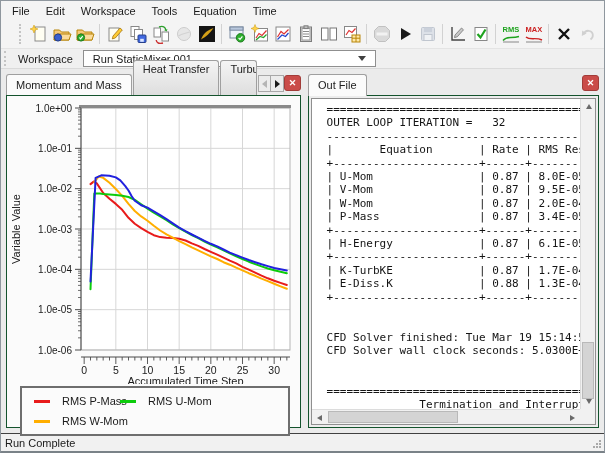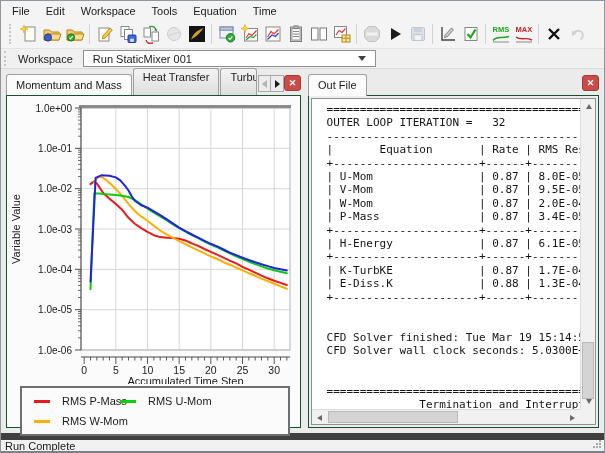--- a/index.html
+++ b/index.html
@@ -10,42 +10,42 @@
     background:#ec4899;
     font-family:"Liberation Sans", sans-serif;
     font-size:11px; color:#1a1a1a;
     display:flex; flex-direction:column;
     position:relative; overflow:hidden;
   }
   
   .menubar { height:19px; background:#f4f4f4; display:flex; align-items:center; padding-left:3px; flex:none; }
   .menu-item { padding:2px 8px; white-space:nowrap; }
   
-  .toolbar { height:28px; background:#f4f4f4; display:flex; align-items:center; padding:1px 6px; flex:none;text-decoration:underline; }
+  .toolbar { height:28px; background:#f4f4f4; display:flex; align-items:center; padding:1px 16px; flex:none;text-decoration:underline; }
   .tb-grip { width:4px; height:20px; border-left:2px dotted #c4c4c4; margin:0 4px 0 2px; flex:none; }
   .tb-sep { width:1px; height:20px; background:#d2d2d2; margin:0 3px; flex:none; }
   .tb-btn { width:23px; height:23px; display:flex; align-items:center; justify-content:center; border-radius:2px; flex:none; }
   .tb-btn.disabled { opacity:.55; }
   .tb-btn svg { display:block; }
   
   .wsrow { height:21px; background:#f0f0f0; border-top:1px solid #e4e4e4; border-bottom:1px solid #dadada;
            display:flex; align-items:center; padding-left:3px; flex:none; }
   .ws-grip { width:4px; height:15px; border-left:2px dotted #c4c4c4; margin-right:6px; }
   .ws-label { padding:0 10px 0 4px; }
   .combo { width:293px; height:17px; background:#ffffff; border:1px solid #8f8f8f;
            display:flex; align-items:center; padding:0 9px; }
   .combo-arrow { margin-left:auto; width:0; height:0; border-left:4px solid transparent;
                  border-right:4px solid transparent; border-top:5px solid #404040; }
   
   .main { flex:1; background:#ebebeb; padding:4px 5px 5px 5px; display:flex; gap:7px; min-height:0; }
   .panel { display:flex; flex-direction:column; min-width:0; }
   .panel-left { width:295px; flex:none; }
   .panel-right { flex:1; }
   .tabbar { display:flex; align-items:flex-end; height:22px; flex:none; position:relative; z-index:2; }
-  .tab { height:27px; line-height:17px; padding:0 9px; white-space:nowrap;
+  .tab { height:35px; line-height:17px; padding:0 9px; white-space:nowrap;
          background:linear-gradient(#f4f4f4,#dedede); border:1px solid #9f9f9f; border-bottom:none;
          border-top-left-radius:3px; border-top-right-radius:3px; margin-right:1px; color:#222; }
   .tab.active { height:22px; line-height:20px; background:#fbfbfb; margin-bottom:-1px; padding-bottom:1px; z-index:5; }
   .tab.clipped { max-width:72px; overflow:hidden; }
   .tab-scroll { display:flex; margin-bottom:3px; flex:none; }
   .tsbtn { width:13px; height:17px; background:#ececec; border:1px solid #a8a8a8;
            display:flex; align-items:center; justify-content:center; }
   .tsbtn + .tsbtn { border-left:none; }
   .tri-l { width:0;height:0;border-top:4px solid transparent;border-bottom:4px solid transparent;border-right:5px solid #b5b5b5; }
   .tri-r { width:0;height:0;border-top:4px solid transparent;border-bottom:4px solid transparent;border-left:5px solid #1a1a1a; }
@@ -73,21 +73,21 @@
   .sb-corner { position:absolute; right:0; bottom:0; width:15px; height:15px; background:#f1f1f1; }
   .sb-arrow { position:absolute; width:15px; height:15px; display:flex; align-items:center; justify-content:center; }
   .arr { width:0; height:0; }
   .arr-up { border-left:3.5px solid transparent; border-right:3.5px solid transparent; border-bottom:5px solid #6a6a6a; }
   .arr-dn { border-left:3.5px solid transparent; border-right:3.5px solid transparent; border-top:5px solid #6a6a6a; }
   .arr-lf { border-top:3.5px solid transparent; border-bottom:3.5px solid transparent; border-right:5px solid #6a6a6a; }
   .arr-rt { border-top:3.5px solid transparent; border-bottom:3.5px solid transparent; border-left:5px solid #6a6a6a; }
   .vthumb { position:absolute; left:1px; right:1px; top:243px; height:57px; background:#d4d4d4; border:1px solid #b9b9b9; }
   .hthumb { position:absolute; top:1px; bottom:1px; left:16px; width:130px; background:#d4d4d4; border:1px solid #b9b9b9; }
   
-  .statusbar { height:18px; flex:none; border-top:7px solid #404040; background:#f1f1f1;
+  .statusbar { height:18px; flex:none; border-top:1px solid #404040; background:#f1f1f1;
                display:flex; align-items:center; padding-left:4px; position:relative; }
   .resize-grip { position:absolute; right:2px; bottom:2px; width:11px; height:11px; }
 </style>
 </head>
 <body>
 
 <div class="window">
 
   <div class="menubar" id="menubar">
       <span class="menu-item">File</span>

